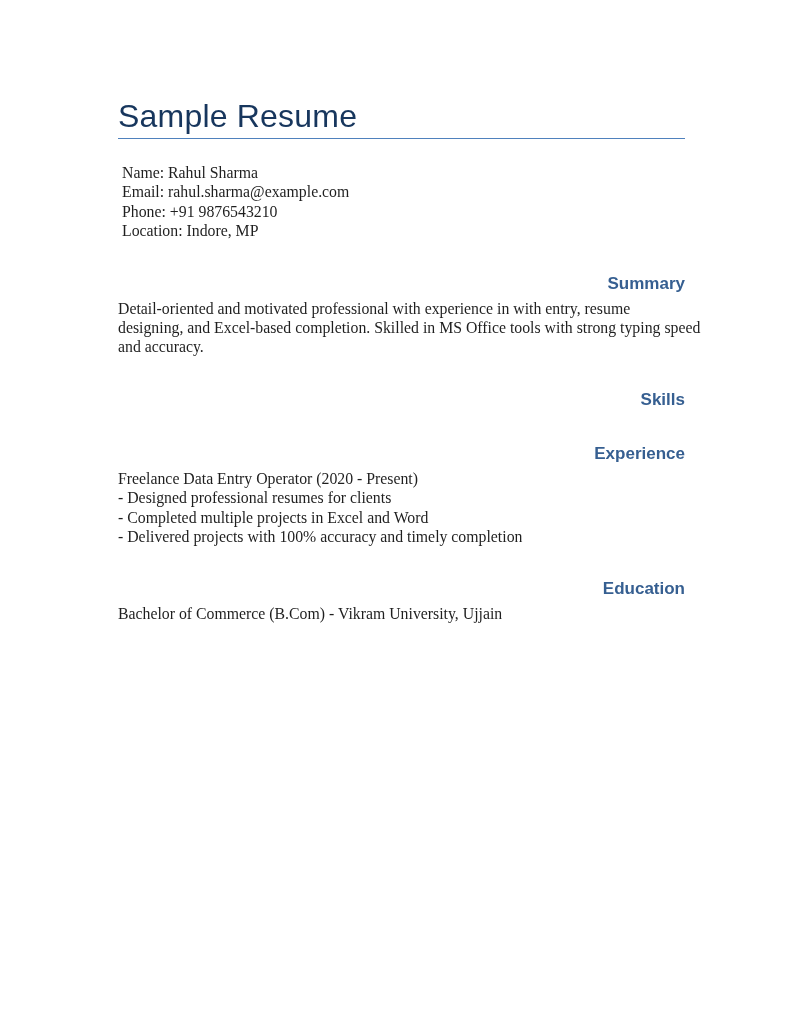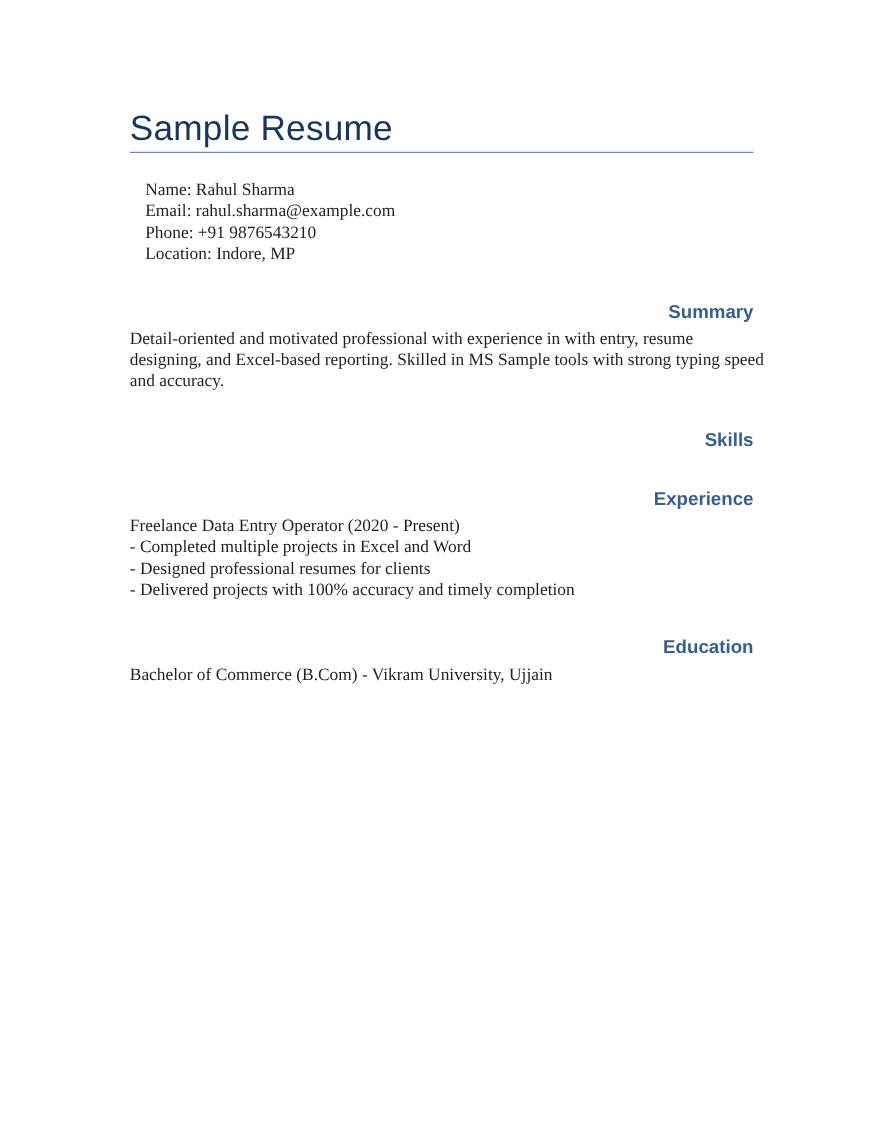--- a/index.html
+++ b/index.html
@@ -24,21 +24,21 @@
     font-weight: 400;
     font-size: 32px;
     line-height: 40px;
     letter-spacing: 0.2px;
     color: var(--color-title, #17365D);
     padding-bottom: 2px;
     border-bottom: 1px solid var(--color-title_rule, #4F81BD);
     margin-bottom: 24px;
   }
 
-  .contact-block { margin: 14px; }
+  .contact-block { margin: 4px; }
 
   .body-line {
     font-family: "Liberation Serif", serif;
     font-size: 15.8px;
     line-height: 19.4px;
     color: var(--color-body_text, #1F1F1F);
     white-space: nowrap;
   }
 
   .doc-section { margin-top: 32px; }
@@ -79,33 +79,33 @@
   <div class="contact-block">
     <p class="body-line">Name: Rahul Sharma</p>
     <p class="body-line">Email: rahul.sharma@example.com</p>
     <p class="body-line">Phone: +91 9876543210</p>
     <p class="body-line">Location: Indore, MP</p>
   </div>
 
   <section class="doc-section">
     <h2 class="section-heading">Summary</h2>
     <p class="body-line">Detail-oriented and motivated professional with experience in with entry, resume</p>
-    <p class="body-line">designing, and Excel-based reporting. Skilled in MS Sample tools with strong typing speed</p>
+    <p class="body-line">designing, and Excel-based completion. Skilled in MS Office tools with strong typing speed</p>
     <p class="body-line">and accuracy.</p>
   </section>
 
   <section class="doc-section">
     <h2 class="section-heading">Skills</h2>
   </section>
 
   <section class="doc-section">
     <h2 class="section-heading">Experience</h2>
     <p class="body-line">Freelance Data Entry Operator (2020 - Present)</p>
+    <p class="body-line">- Designed professional resumes for clients</p>
     <p class="body-line">- Completed multiple projects in Excel and Word</p>
-    <p class="body-line">- Designed professional resumes for clients</p>
     <p class="body-line">- Delivered projects with 100% accuracy and timely completion</p>
   </section>
 
   <section class="doc-section">
     <h2 class="section-heading">Education</h2>
     <p class="body-line">Bachelor of Commerce (B.Com) - Vikram University, Ujjain</p>
   </section>
 
 </div>
 

